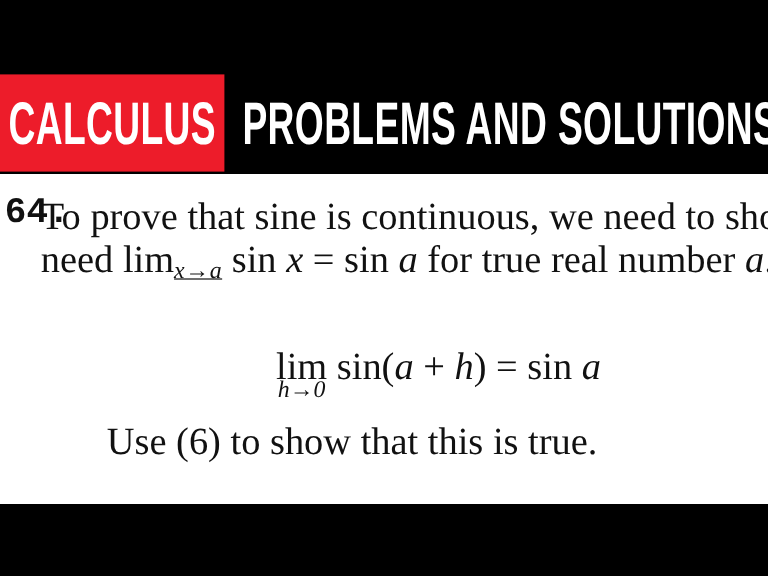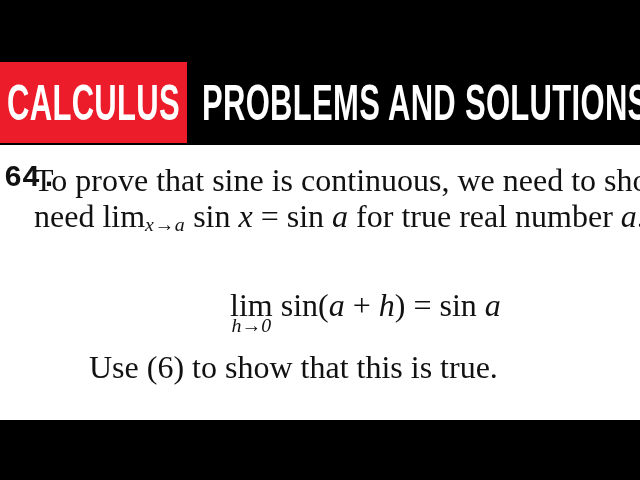--- a/index.html
+++ b/index.html
@@ -61,20 +61,21 @@
   .line1{left:34px;top:17px;}
   .line2{left:34px;top:53px;}
   .line3{left:34px;top:89px;}
   .equation{left:230px;top:142px;}
   .line5{left:57px;top:204px;margin-left:32px;}
   .it{font-style:italic;}
   .subscr{
     font-size:0.62em;
     vertical-align:-0.22em;
     letter-spacing:0.5px;
+    text-decoration:underline;
   }
   .lim-stack{
     display:inline-block;position:relative;
   }
   .lim-sub{
     position:absolute;left:50%;top:1.02em;
     transform:translateX(-50%);
     font-size:0.62em;white-space:nowrap;
     font-style:italic;
   }

